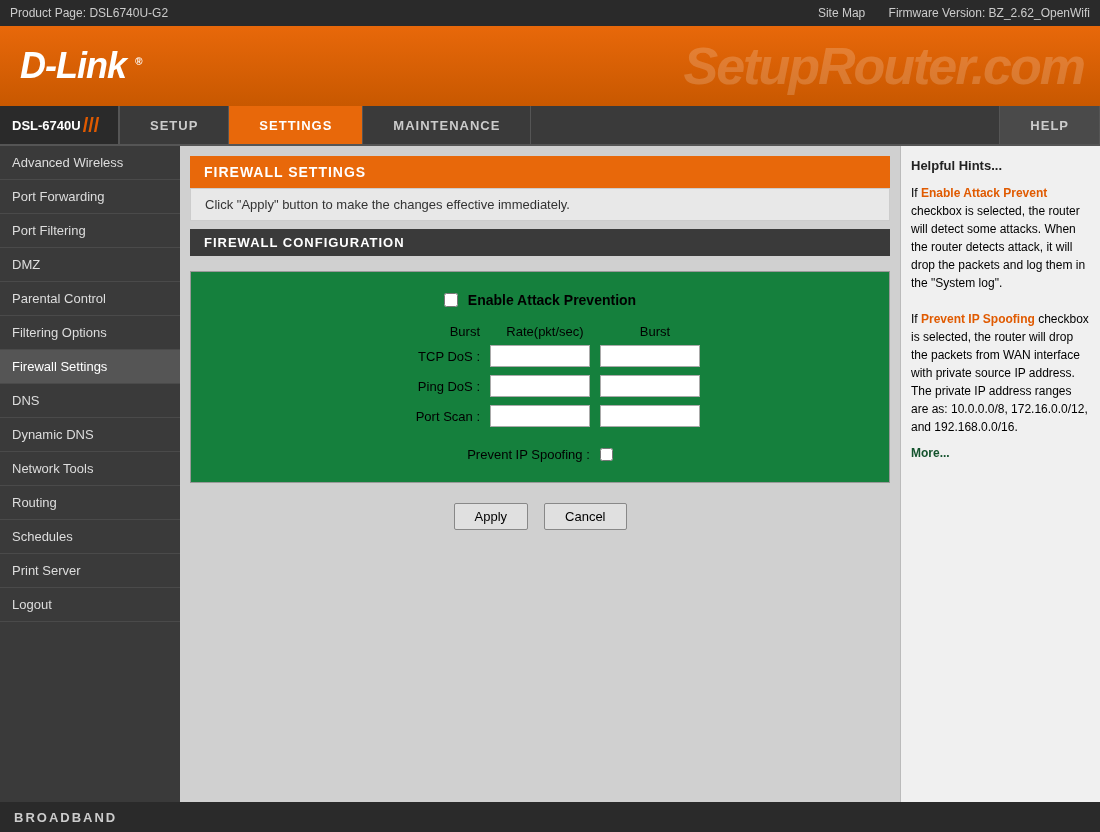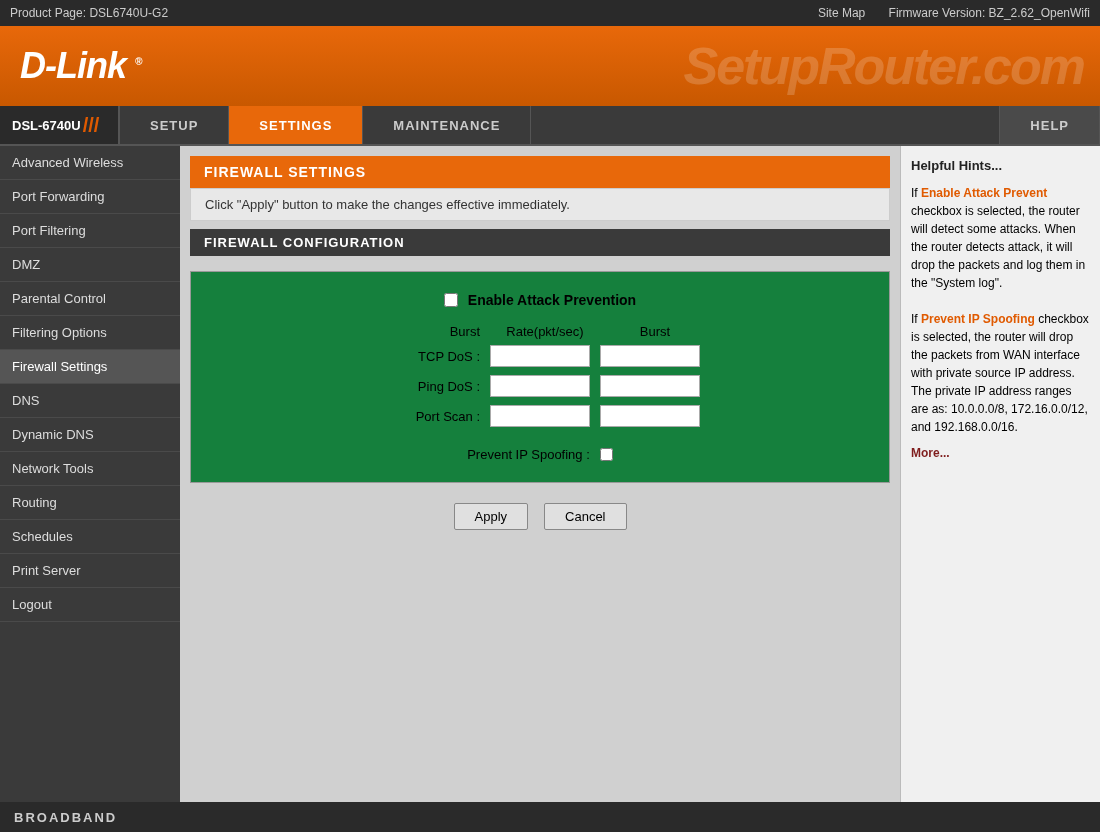--- a/index.html
+++ b/index.html
@@ -255,21 +255,21 @@
       font-size: 13px;
       font-weight: bold;
       margin-bottom: 8px;
       color: #222;
     }
     .help-link {
       color: #e05a00;
       font-weight: bold;
     }
     .help-more {
-      color: #7f1d1d;
+      color: #14532d;
       font-weight: bold;
       display: block;
       margin-top: 8px;
     }
 
     
     #bottom-bar {
       background: #2a2a2a;
       color: #ccc;
       font-size: 13px;

